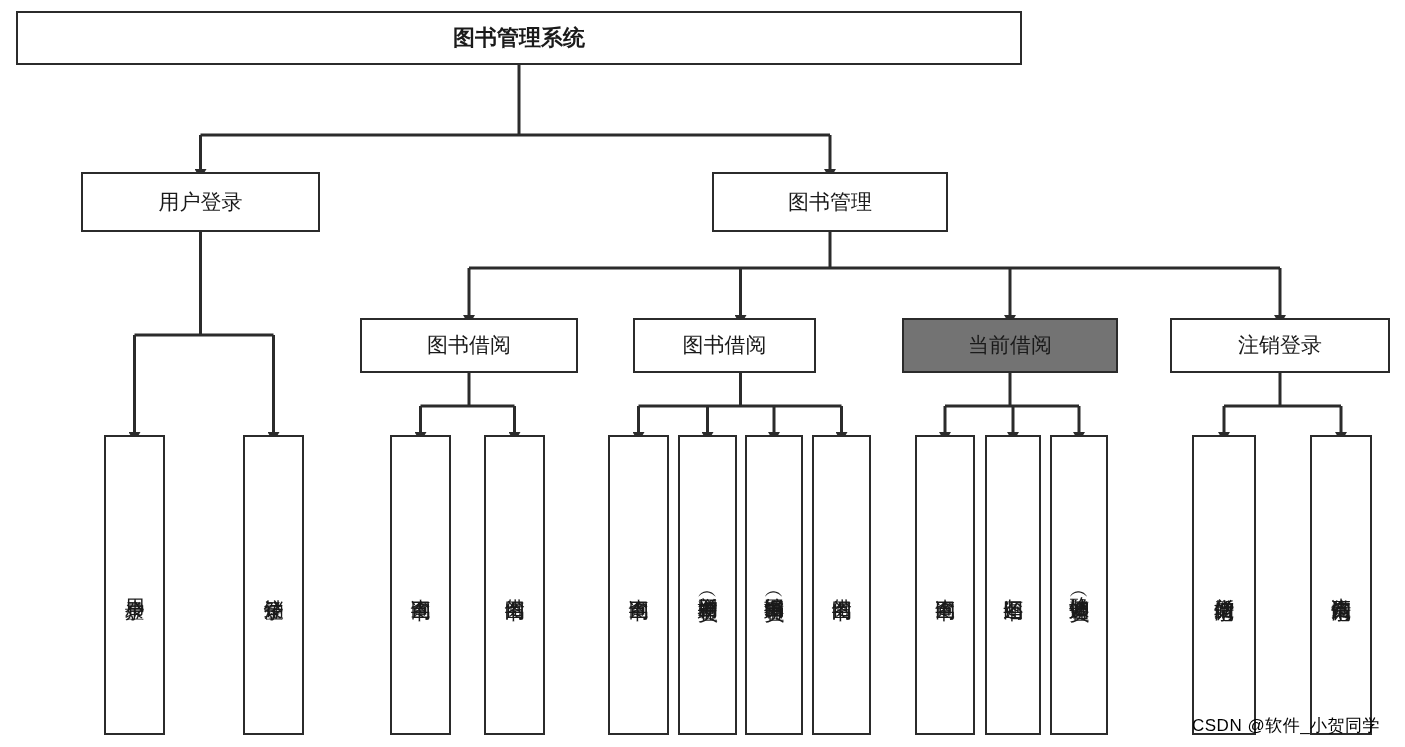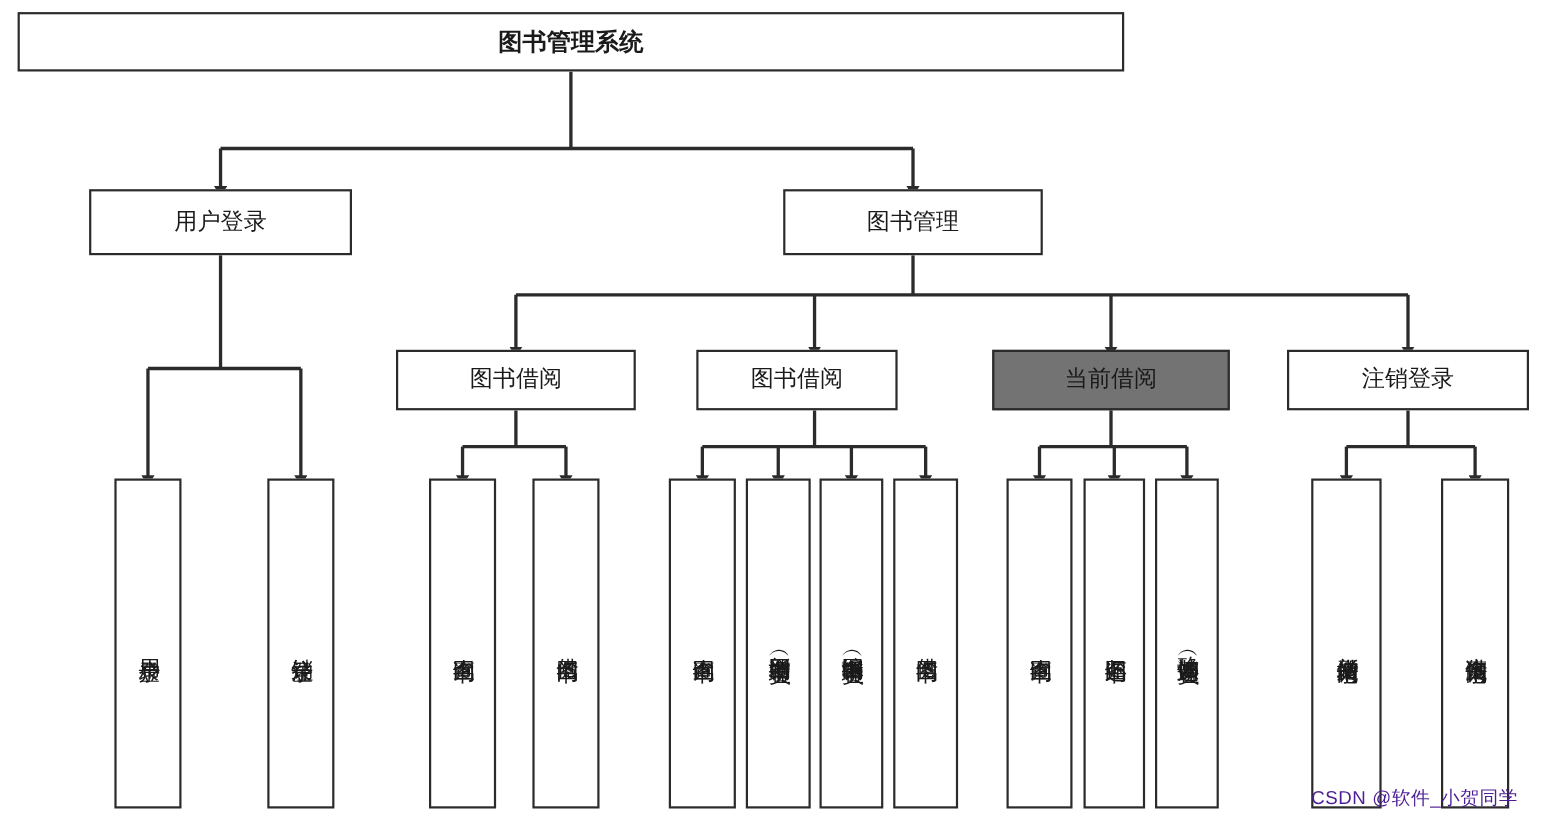--- a/index.html
+++ b/index.html
@@ -163,14 +163,14 @@
         <span class="node-label">确认归还（管理员）</span>
       </div>
       <div class="node vertical" style="left: 1192px; top: 435px; width: 64px; height: 300px; border-color: rgb(43, 43, 43); background: rgb(255, 255, 255); color: rgb(26, 26, 26);">
         <span class="node-label">新增借阅记录</span>
       </div>
       <div class="node vertical" style="left: 1310px; top: 435px; width: 62px; height: 300px; border-color: rgb(43, 43, 43); background: rgb(255, 255, 255); color: rgb(26, 26, 26);">
         <span class="node-label">查询借阅记录</span>
       </div>
     </div>
 
-  <div class="watermark" style="left: 1192px; top: 714px; color: #4c1d95;">CSDN @软件_小贺同学</div>
+  <div class="watermark" style="left: 1192px; top: 714px; color: #000000;">CSDN @软件_小贺同学</div>
 </div>
 
 </body></html>

